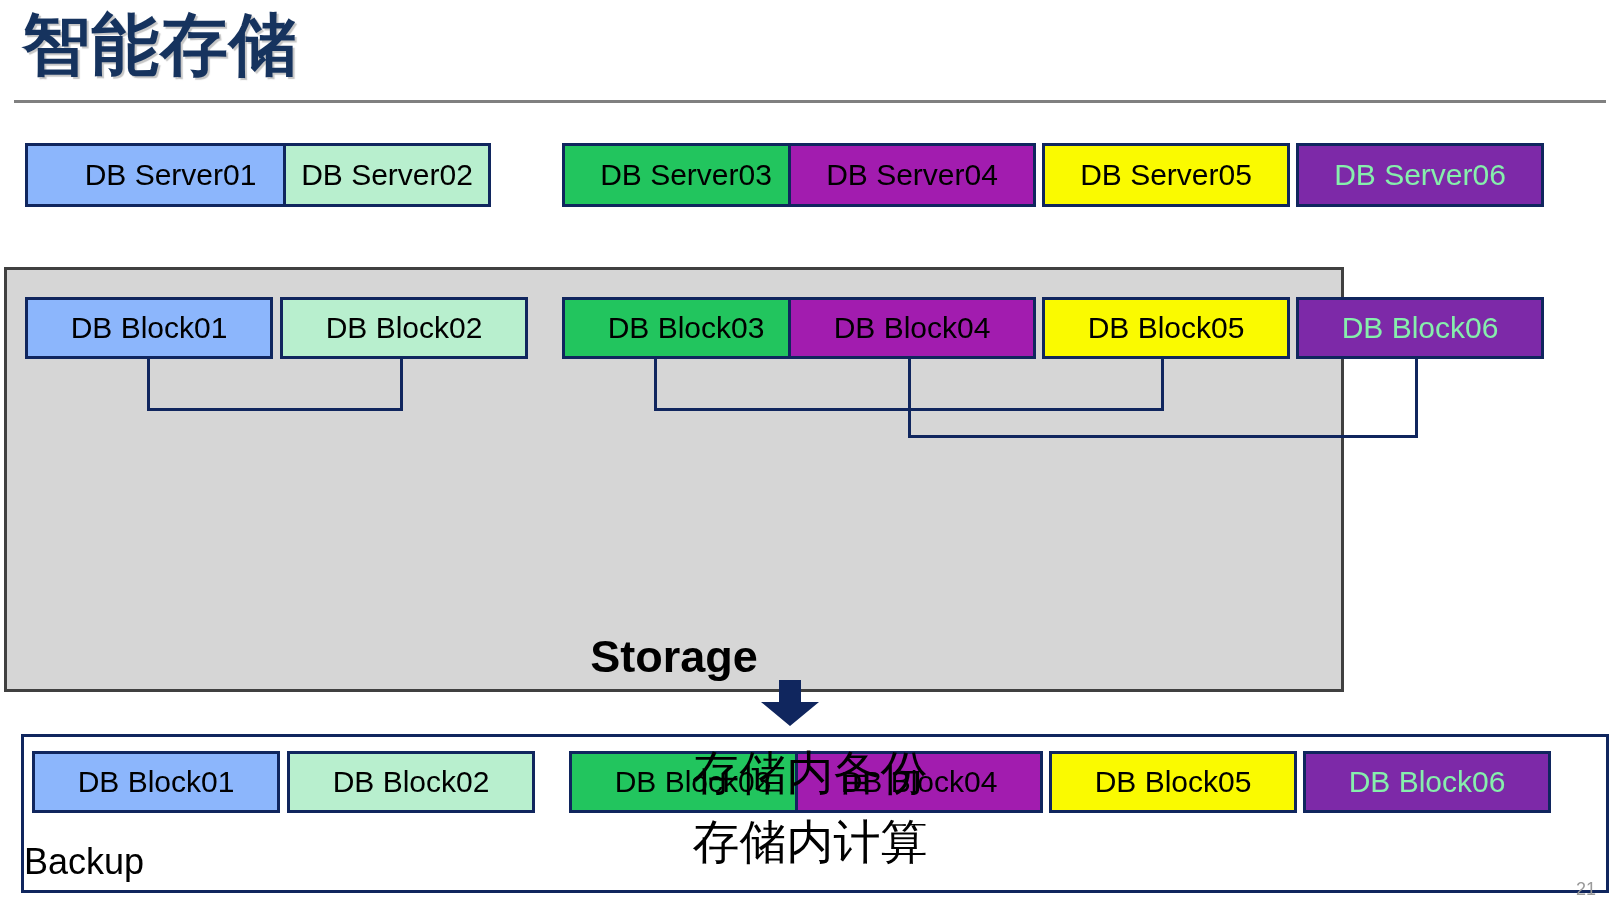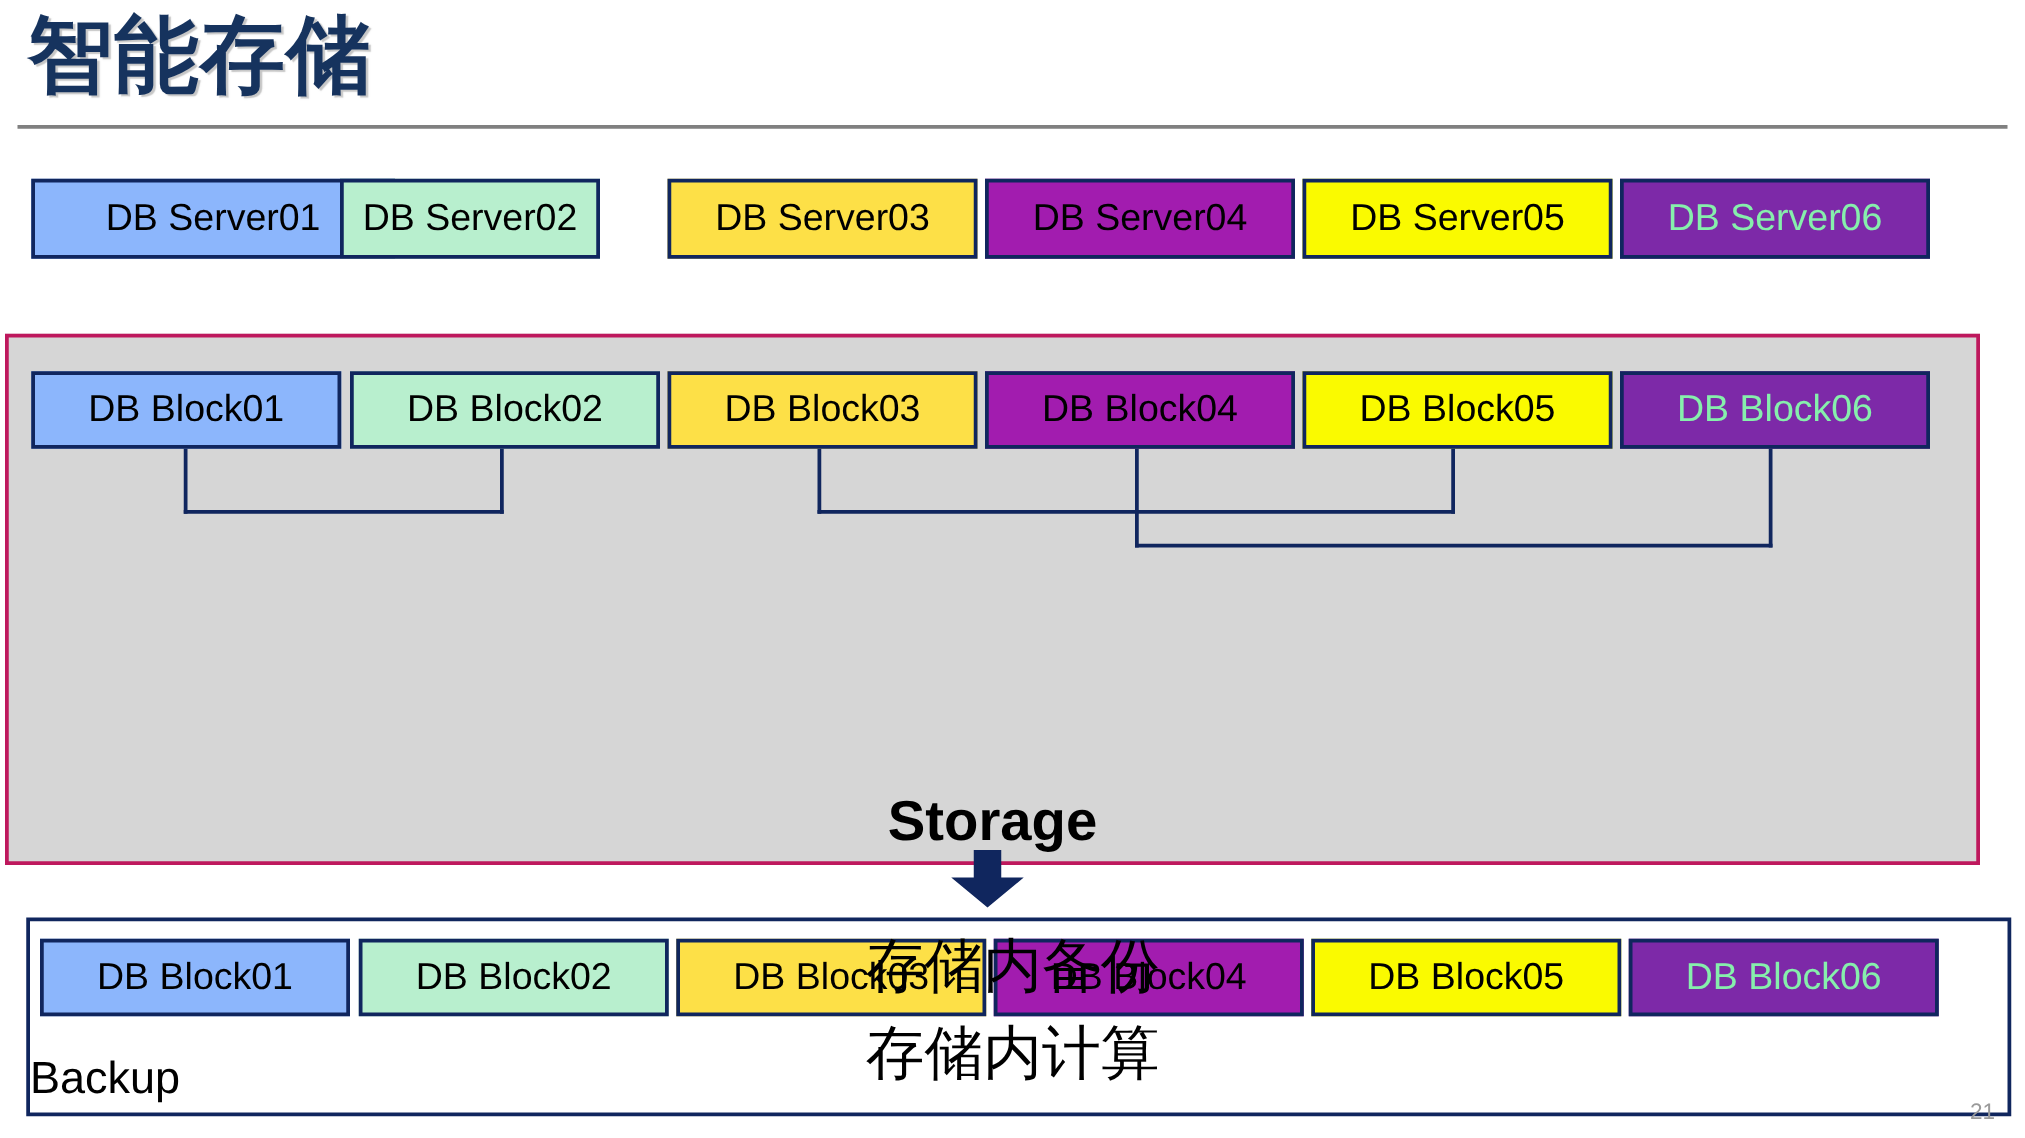--- a/index.html
+++ b/index.html
@@ -43,37 +43,37 @@
     display: flex;
     align-items: center;
     justify-content: center;
     font-size: 30px;
     color: #000000;
     white-space: nowrap;
     line-height: 1;
   }
   .node.c-blue   { background: #8CB6FC; }
   .node.c-green  { background: #B8EFCE; }
-  .node.c-peach  { background: #fde047; }
+  .node.c-peach  { background: #22c55e; margin-left: 28px; }
   .node.c-indigo { background: #a21caf; }
   .node.c-yellow { background: #FAFA00; }
   .node.c-purple { background: #7D29A8; color: #86efac; }
 
   
   #server-row .node { top: 143px; height: 64px; }
 
   
   #storage-container {
     position: absolute;
     left: 4px;
     top: 267px;
-    width: 1580px;
+    width: 1340px;
     height: 425px;
     background: #d6d6d6;
-    border: 3px solid #be185d;
+    border: 3px solid #404040;
   }
 
   #storage-label {
     position: absolute;
     left: 0;
     right: 0;
     bottom: 6px;
     text-align: center;
     font-size: 45px;
     font-weight: bold;
@@ -149,21 +149,21 @@
   }
 </style>
 </head>
 <body>
 
 <div id="slide-title">智能存储</div>
 <div id="title-rule"></div>
 
 <div id="server-row">
     <div class="node c-blue" style="left: 25px; width: 291px;">DB Server01</div>
-    <div class="node c-green" style="left: 272px; width: 208px;">DB Server02</div>
+    <div class="node c-green" style="left: 283px; width: 208px;">DB Server02</div>
     <div class="node c-peach" style="left: 534px; width: 248px;">DB Server03</div>
     <div class="node c-indigo" style="left: 788px; width: 248px;">DB Server04</div>
     <div class="node c-yellow" style="left: 1042px; width: 248px;">DB Server05</div>
     <div class="node c-purple" style="left: 1296px; width: 248px;">DB Server06</div>
   </div>
 
 <div id="storage-container">
 
   <div id="block-row-top">
       <div class="node c-blue" style="left: 18px; width: 248px; top: 27px; height: 62px;">DB Block01</div>

